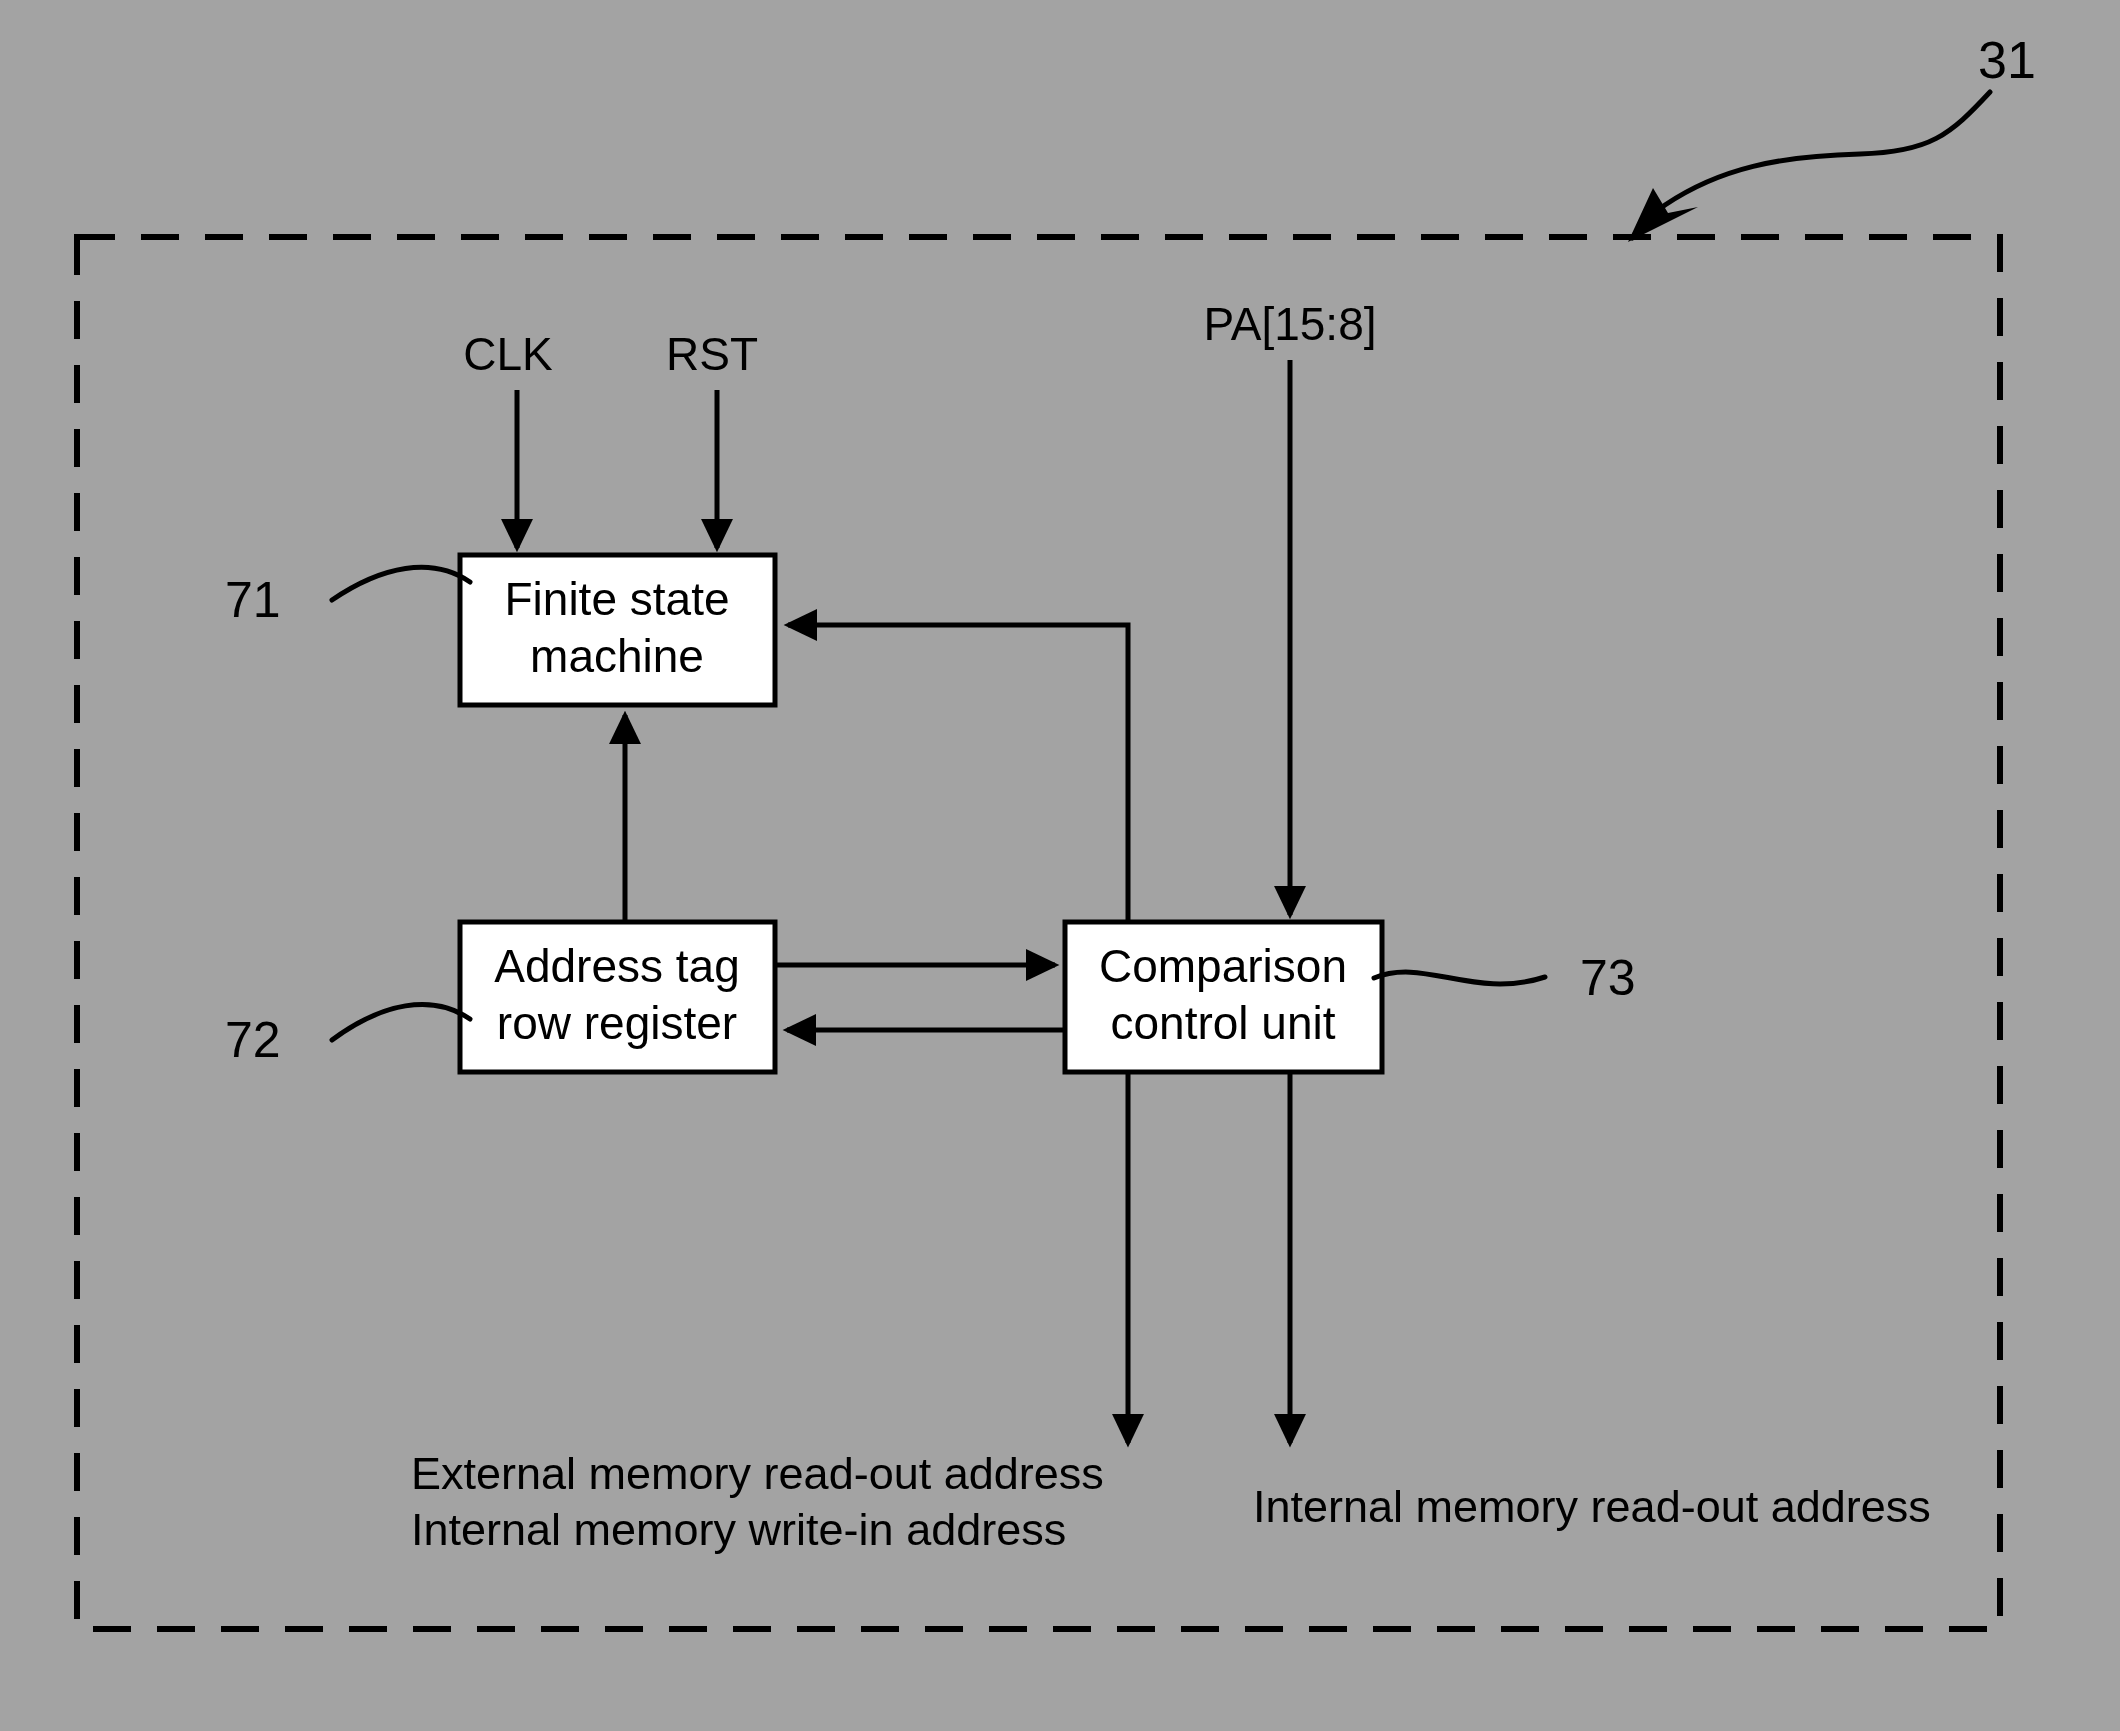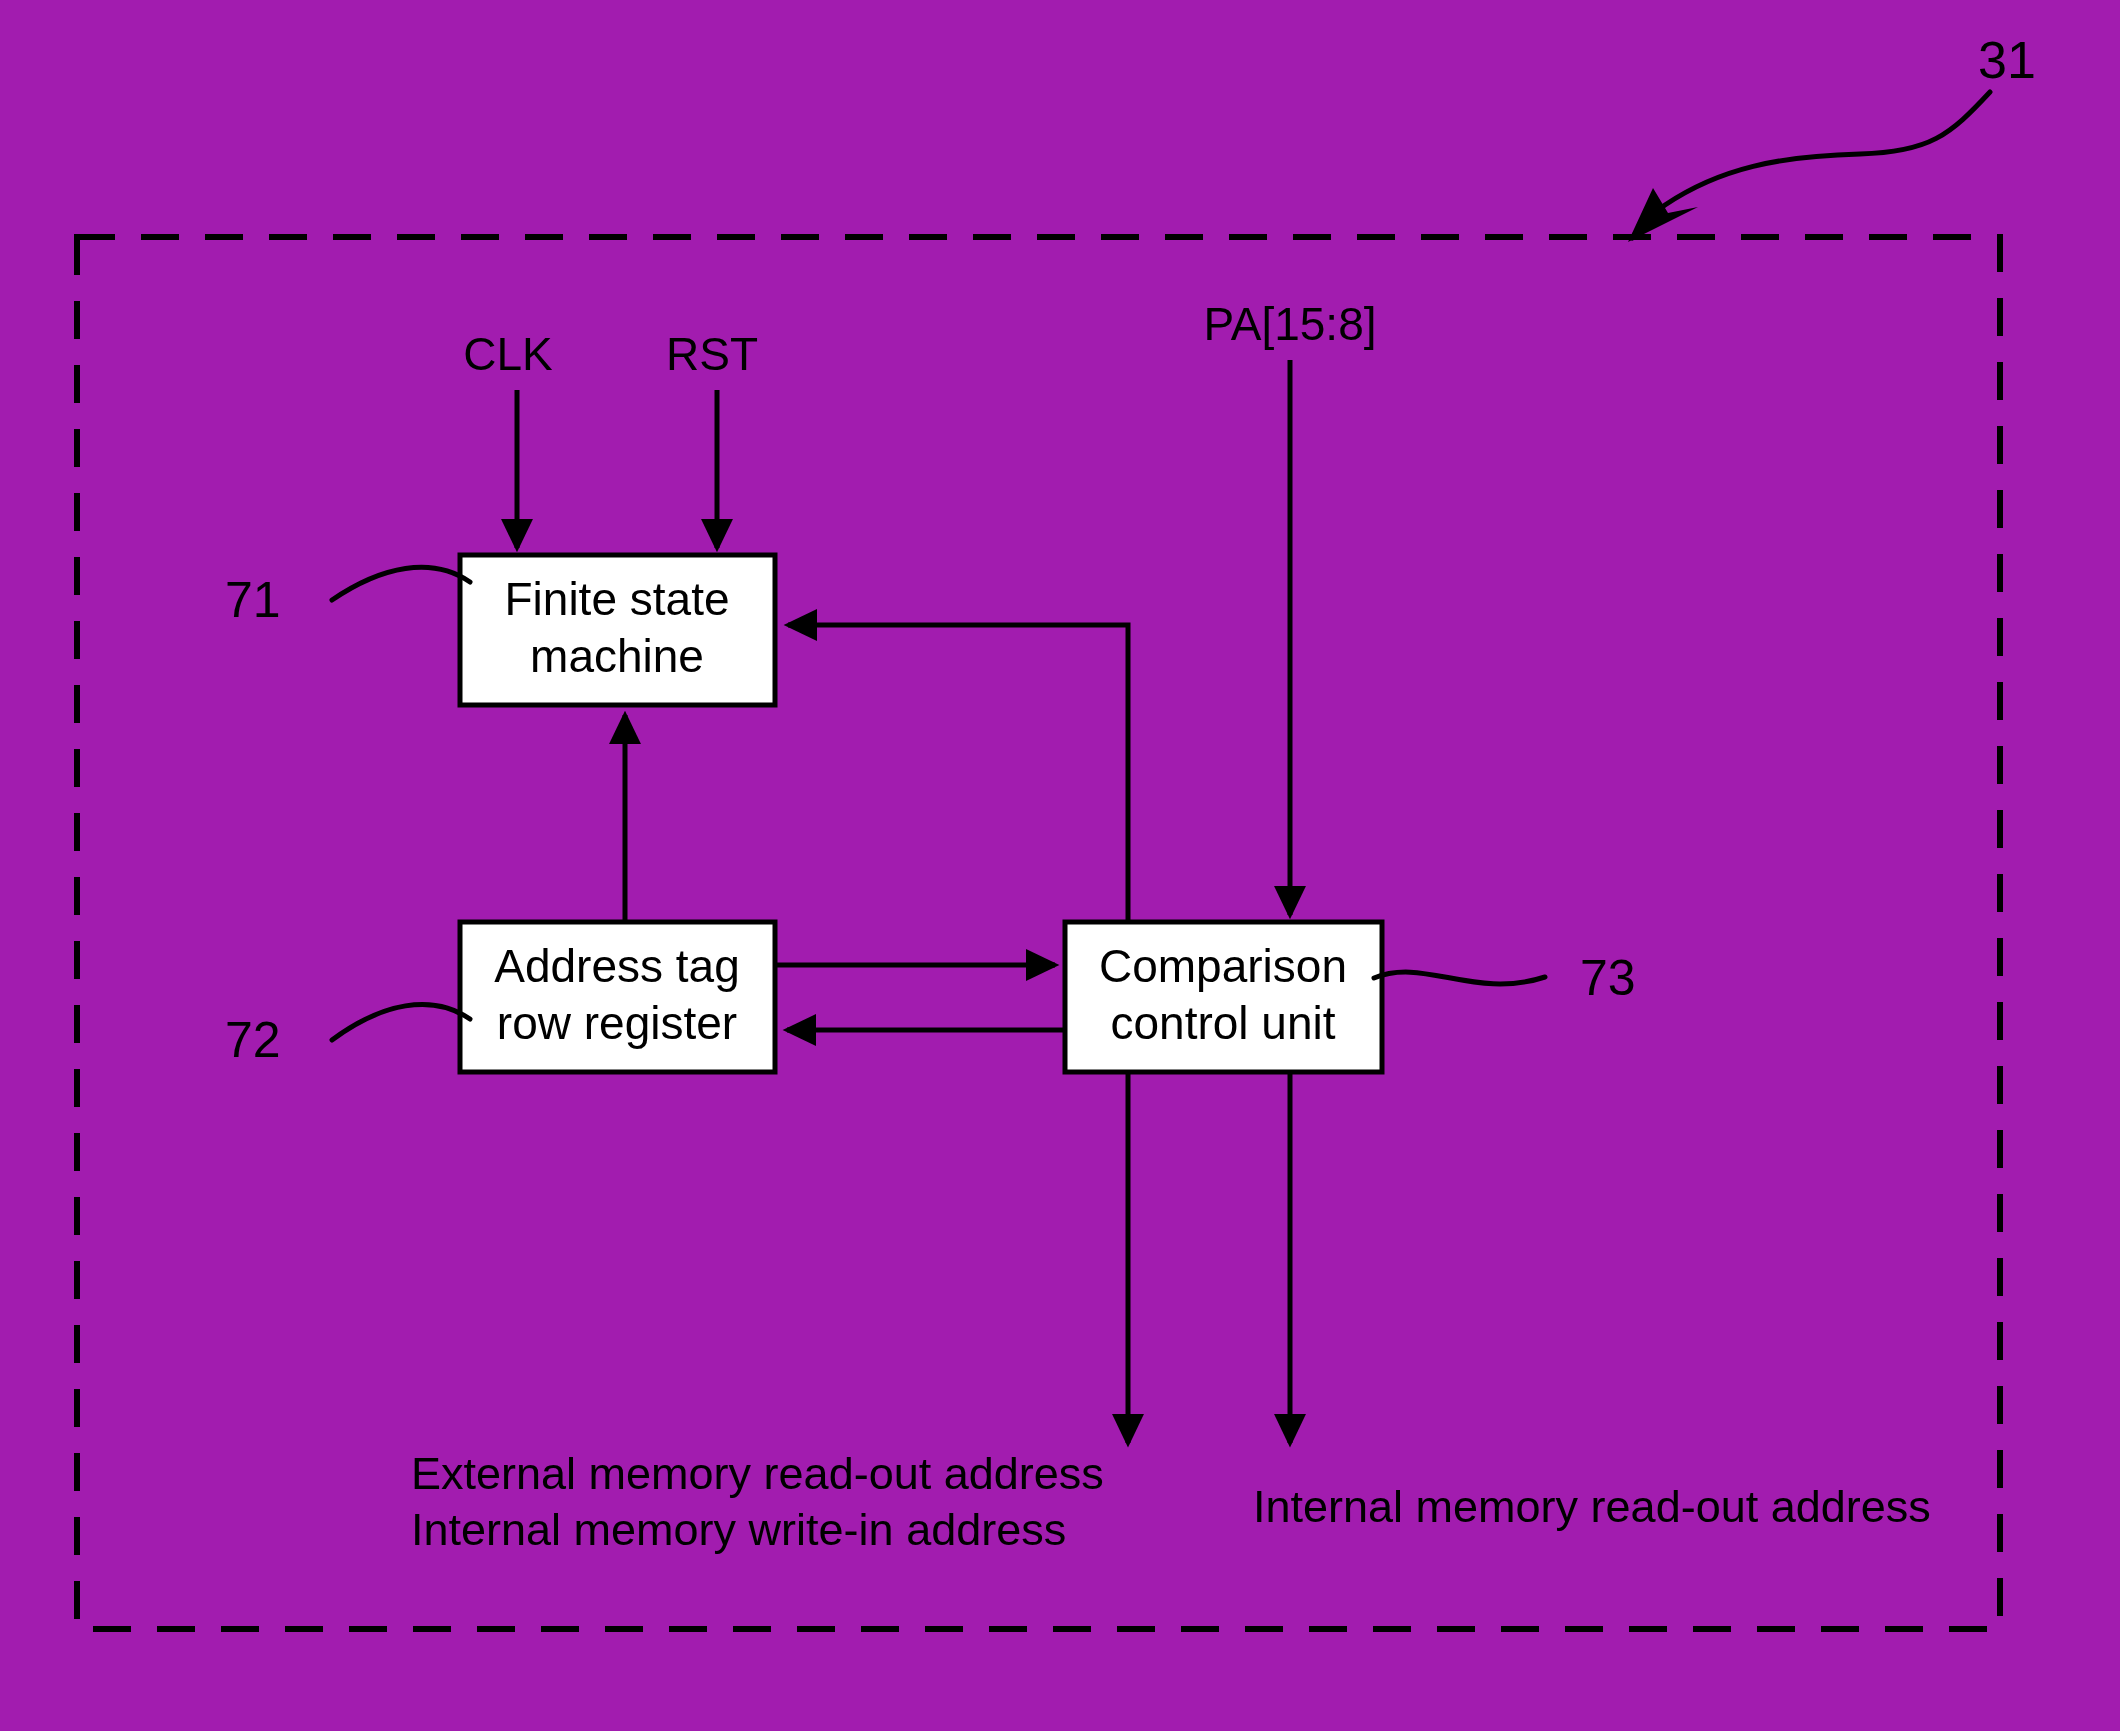--- a/index.html
+++ b/index.html
@@ -9,21 +9,21 @@
     background: #ffffff;
   }
   body {
     font-family: "Liberation Sans", sans-serif;
     color: #000000;
   }
   #stage {
     position: relative;
     width: 2120px;
     height: 1731px;
-    background: #a21caf;
+    background: #a3a3a3;
     overflow: hidden;
   }
   #diagram-svg {
     position: absolute;
     left: 0;
     top: 0;
     width: 2120px;
     height: 1731px;
   }
   .svg-label {

